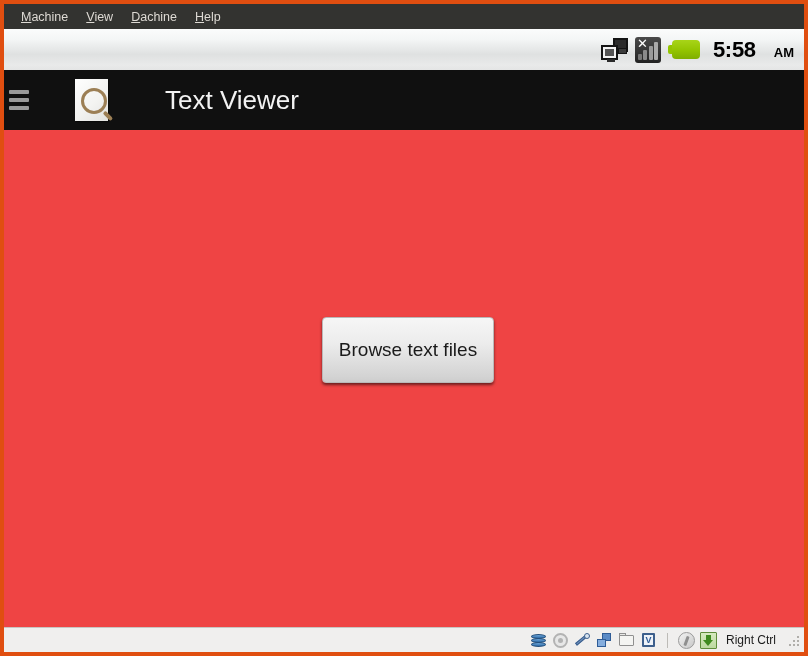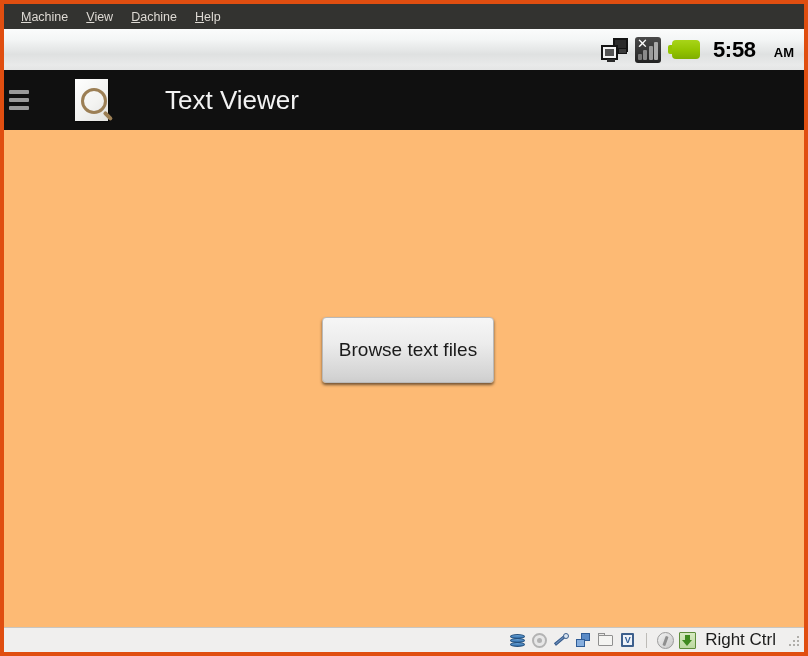--- a/index.html
+++ b/index.html
@@ -263,21 +263,21 @@
     font-size: 26px;
     margin-left: 12px;
     white-space: nowrap;
   }
 
   
   #app-content {
     position: relative;
     width: 100%;
     height: 497px;
-    background: #fdba74;
+    background: #ef4444;
   }
   #browse-button {
     position: absolute;
     left: 318px;
     top: 187px;
     width: 172px;
     height: 66px;
     background: linear-gradient(to bottom, #f6f6f6 0%, #ececec 40%, #d3d3d3 92%, #cdcdcd 100%);
     border: 1px solid #b9b9b9;
     border-radius: 4px;
@@ -463,21 +463,21 @@
   .ic-greenarrow::after {
     content: "";
     position: absolute;
     left: 2px; top: 7px;
     width: 0; height: 0;
     border-left: 5.5px solid transparent;
     border-right: 5.5px solid transparent;
     border-top: 6px solid #3f8a1f;
   }
   #host-key-label {
-    font-size: 17px;
+    font-size: 12px;
     color: #1c1c1c;
     margin-left: 4px;
     white-space: nowrap;
   }
   #resize-grip {
     width: 13px;
     height: 13px;
     margin-left: 6px;
     position: relative;
     flex: none;

